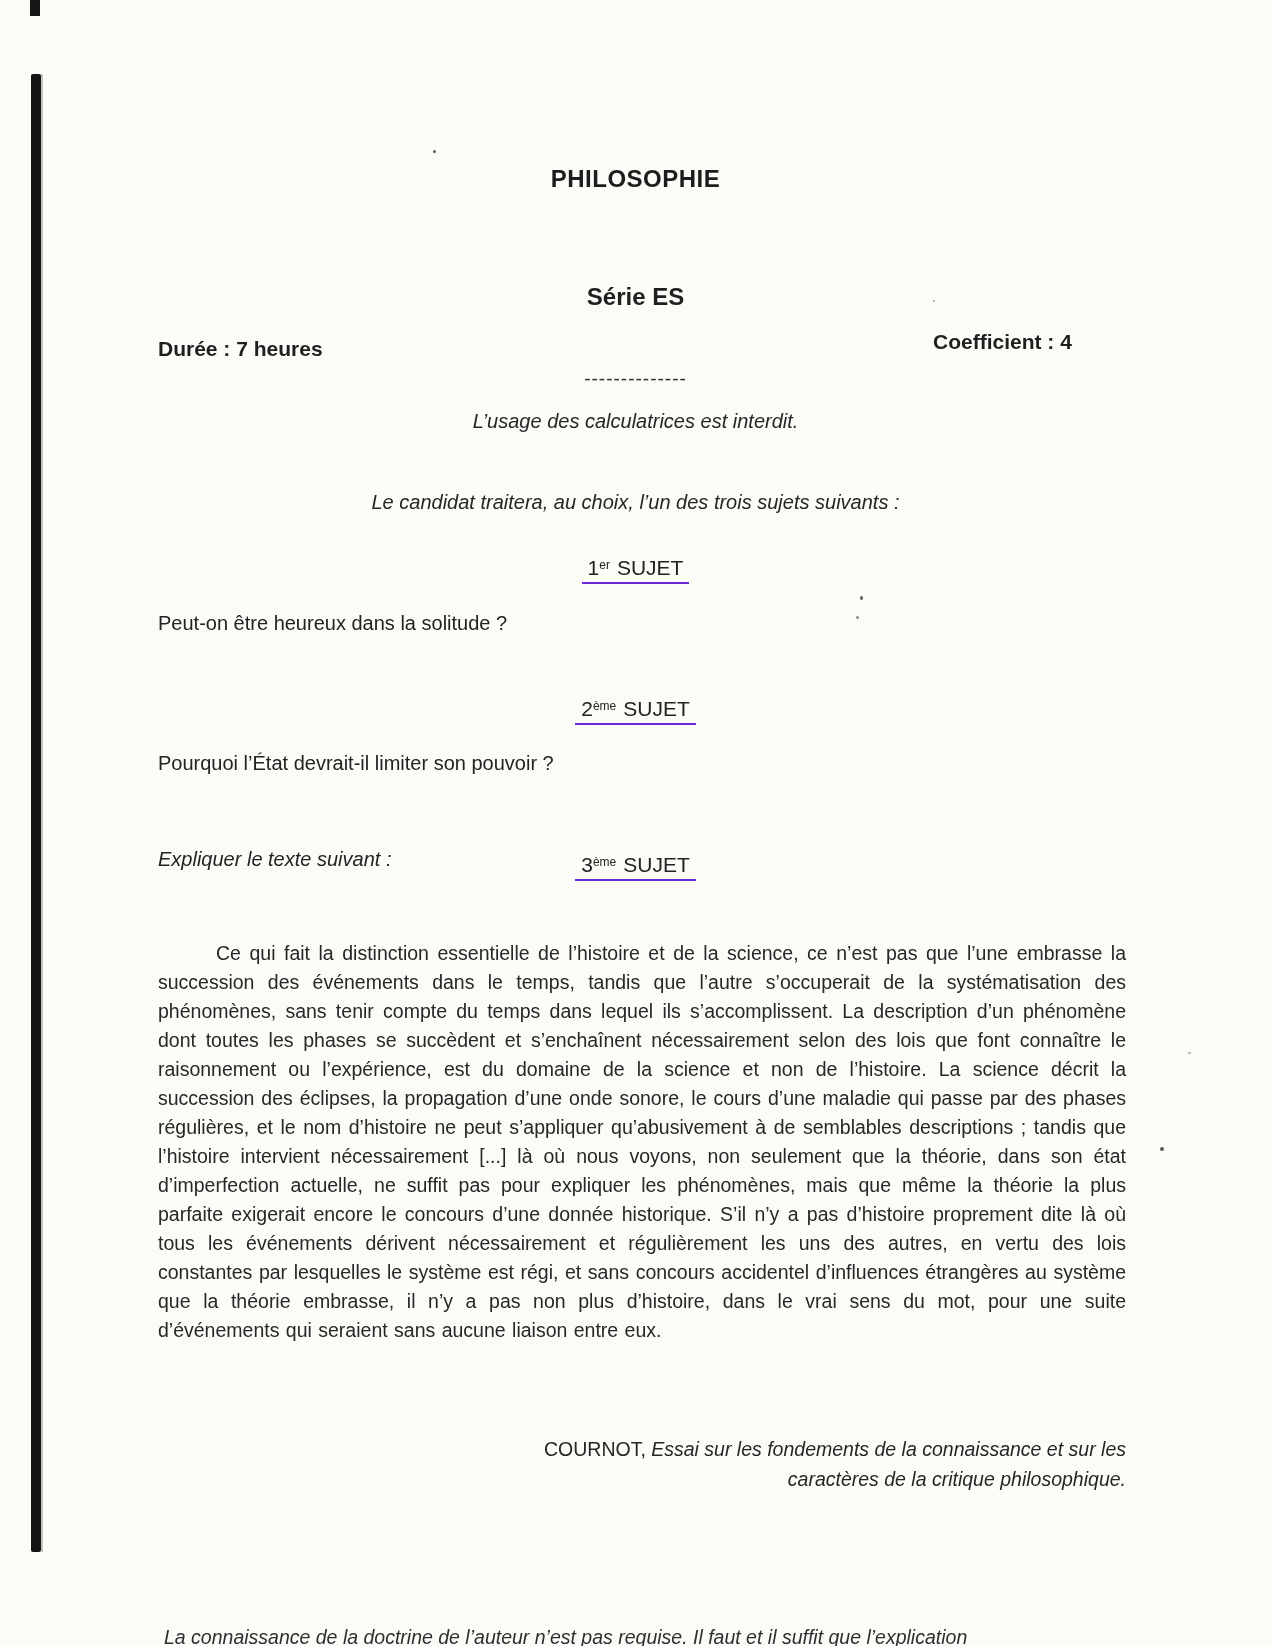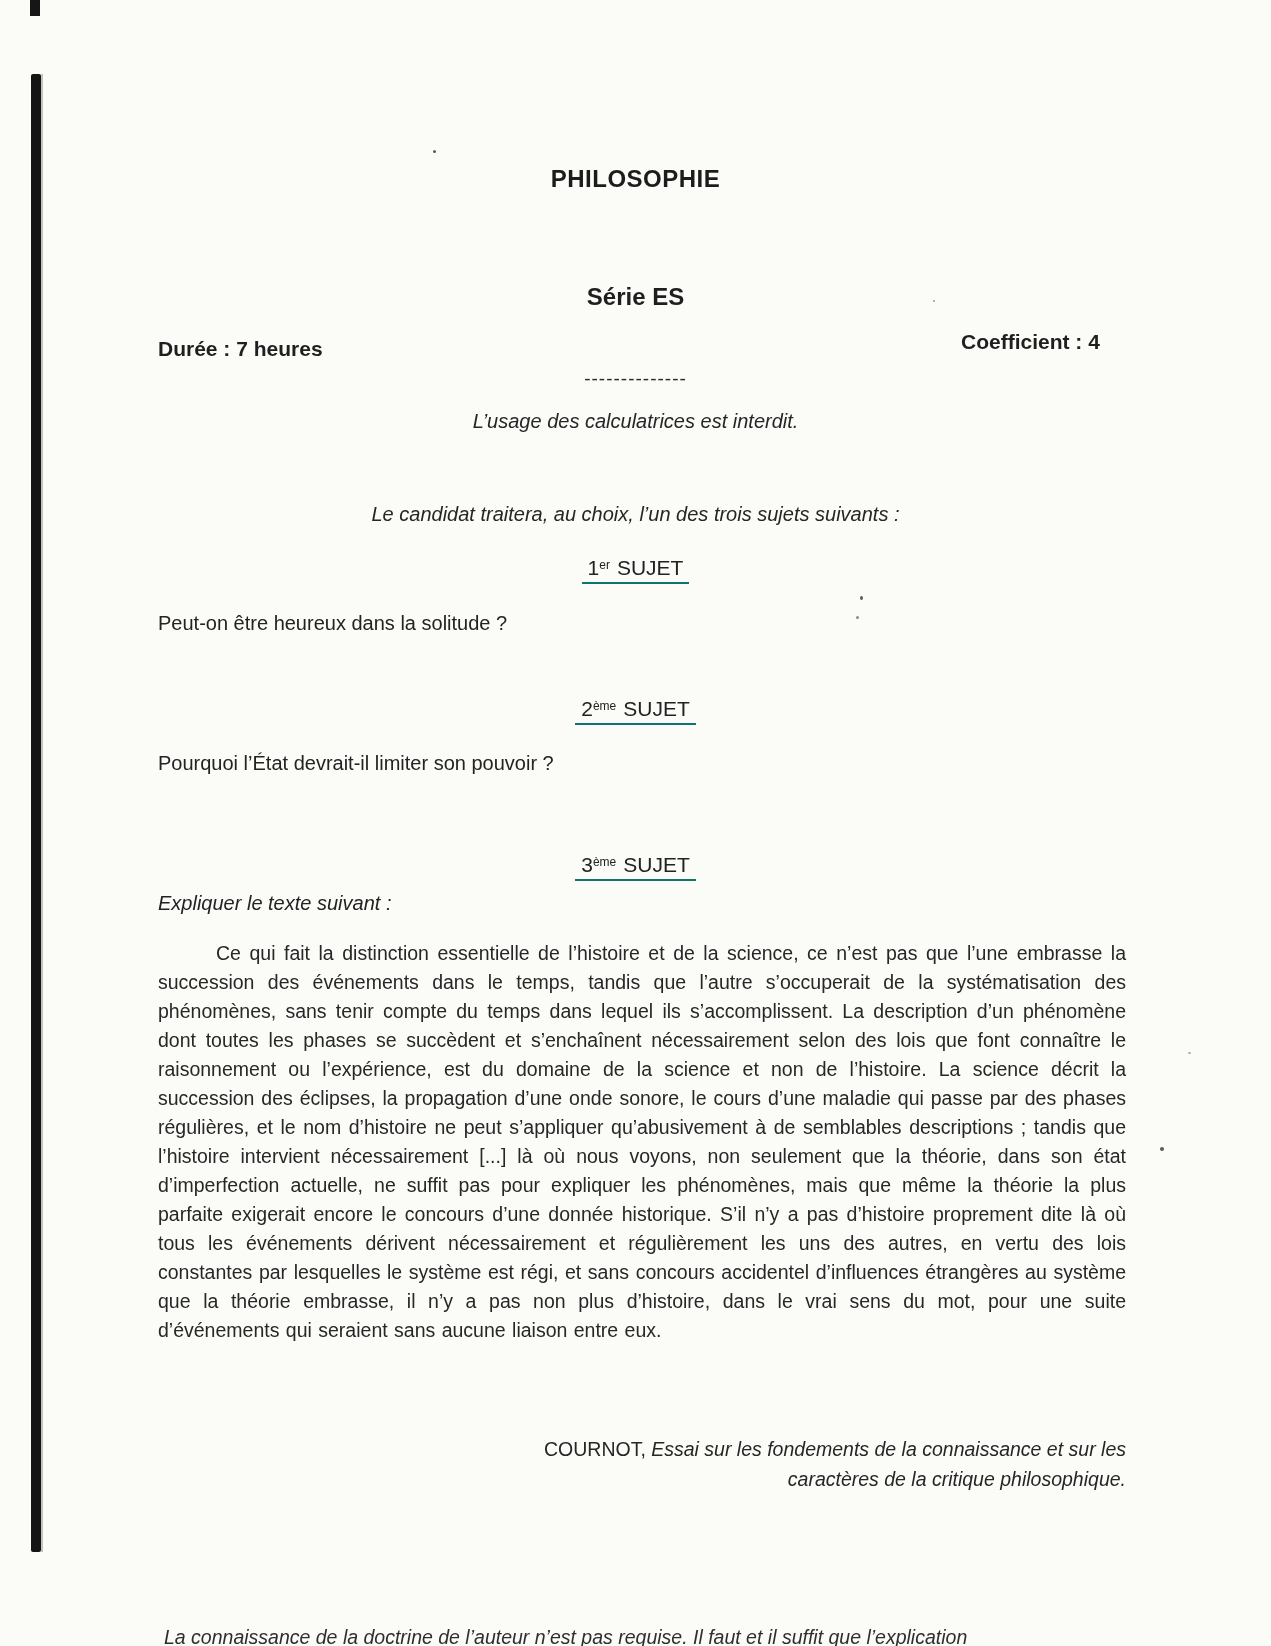--- a/index.html
+++ b/index.html
@@ -26,37 +26,37 @@
   .speck-4 { left:1160px; top:1147px; width:4px; height:4px; }
   .speck-5 { left:933px; top:300px; width:2px; height:2px; opacity:.6; }
   .speck-6 { left:1188px; top:1052px; width:3px; height:2px; opacity:.5; }
 
   .abs { position:absolute; }
   .centered { left:0; right:0; text-align:center; }
 
   .doc-title { top:165px; font-size:24px; font-weight:bold; letter-spacing:.5px; color:#1c1c1c;text-align:center; }
   .series    { top:283px; font-size:24px; font-weight:bold; color:#1f1f1f; }
   .duration  { top:337px; left:158px; font-size:21px; font-weight:bold; color:#1f1f1f; }
-  .coefficient { top:330px; left:961px; font-size:21px; font-weight:bold; color:#1f1f1f; }
+  .coefficient { top:330px; left:933px; font-size:21px; font-weight:bold; color:#1f1f1f; }
   .separator { top:368px; font-size:19px; letter-spacing:1px; color:#2a2a2a; }
   .notice    { top:410px; font-size:20px; font-style:italic; }
-  .instruction { top:503px; font-size:20px; font-style:italic; }
+  .instruction { top:491px; font-size:20px; font-style:italic; }
 
   .subject-heading { font-size:21px; color:#222; }
-  .subject-heading .underlined { border-bottom:2px solid #0f766e; padding:0 6px 3px 6px;margin-top:15px; }
+  .subject-heading .underlined { border-bottom:2px solid #6d28d9; padding:0 6px 3px 6px;margin-top:15px; }
   .subject-heading sup { font-size:12px; vertical-align:6px; }
   .subject-heading .sujet-label { margin-left:7px; }
   .sh-1 { top:556px; }
   .sh-2 { top:697px; }
   .sh-3 { top:853px; }
 
   .question { left:158px; font-size:20px; color:#232323; }
   .q-1 { top:612px; }
   .q-2 { top:752px; }
-  .q-3 { top:892px; font-style:italic;text-align:right; }
+  .q-3 { top:848px; font-style:italic;text-align:right; }
 
   .body-text {
     top:939px; left:158px; width:968px;
     font-size:19.5px; line-height:29px;
     text-align:justify; text-indent:58px;
     color:#272727;
     word-spacing:1px;
   }
 
   .attribution {

